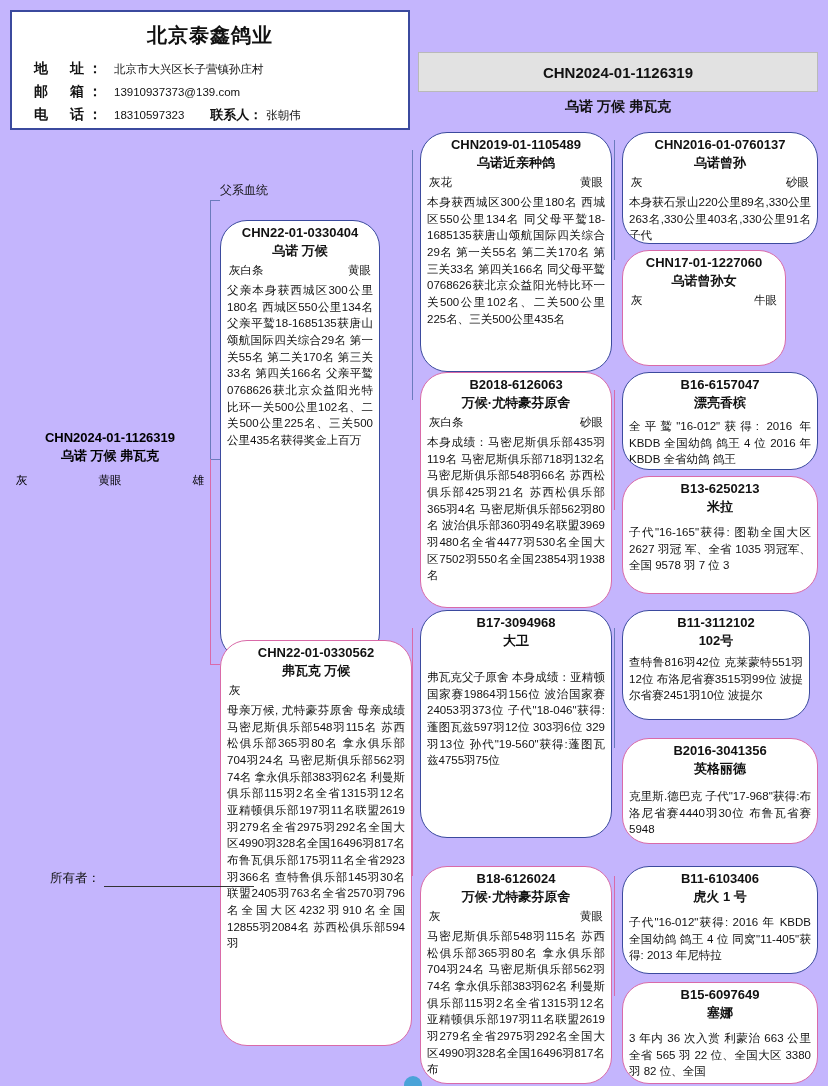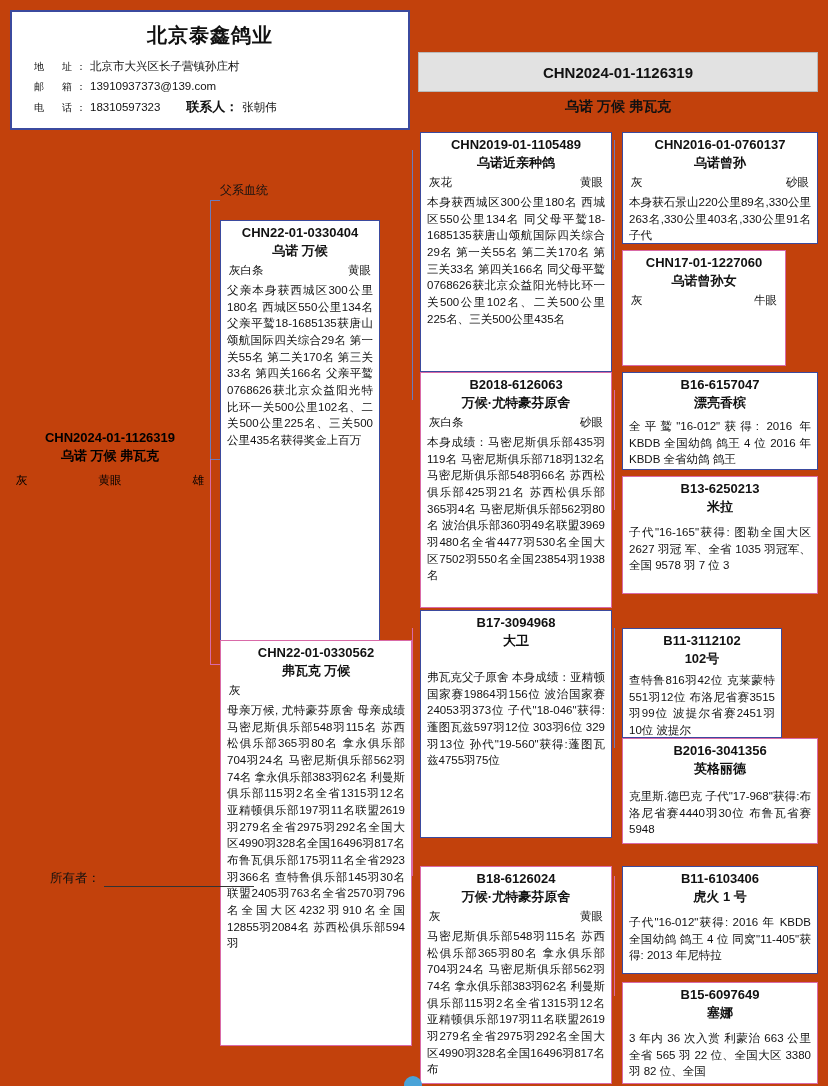--- a/index.html
+++ b/index.html
@@ -6,21 +6,21 @@
   html, body {
     margin: 0; padding: 0;
     background: #ffffff;
     font-family: "Liberation Sans", sans-serif;
   }
   #page {
     position: relative;
     width: 828px;
     height: 1086px;
     overflow: hidden;
-    background: #c2410c;
+    background: #c4b5fd;
   }
 
   
   .company-box {
     position: absolute;
     left: 10px; top: 10px;
     width: 400px; height: 120px;
     border: 2px solid #3b4a9e;
     background: #fff;
   }
@@ -38,41 +38,42 @@
     font-size: 12px;
     color: #111;
   }
   .company-row {
     display: flex;
     align-items: baseline;
     margin-bottom: 4px;
     line-height: 1.35;
   }
   .company-row .lbl {
-    font-weight: normal;
-    font-size: 10px;
+    font-weight: bold;
+    font-size: 14px;
     white-space: nowrap;
     letter-spacing: 4px;
-    margin-right: 0;
+    margin-right: 8px;
   }
   .company-row .val {
     font-size: 11.5px;
   }
   .company-row .lbl2 {
     font-weight: bold;
     font-size: 13px;
     margin-left: 26px;
     margin-right: 4px;
   }
 
   
   .card {
     position: absolute;
     background: #fff;
     overflow: hidden;
+    border-radius: 27px;
   }
   .card .ring {
     text-align: center;
     font-weight: bold;
     font-size: 13px;
     color: #111;
     padding-top: 4px;
   }
   .card .nm {
     text-align: center;
@@ -310,21 +311,21 @@
     <div class="nm">漂亮香槟</div>
     <div class="body" style="padding-top:6px;">全平鹫"16-012"获得: 2016 年 KBDB 全国幼鸽 鸽王 4 位 2016 年 KBDB 全省幼鸽 鸽王</div>
   </div>
 
   <div class="card pink" style="left:622px; top:476px; width:196px; height:118px;">
     <div class="ring">B13-6250213</div>
     <div class="nm">米拉</div>
     <div class="body" style="padding-top:8px;">子代"16-165"获得: 图勒全国大区 2627 羽冠 军、全省 1035 羽冠军、全国 9578 羽 7 位 3</div>
   </div>
 
-  <div class="card blue" style="left:622px; top:610px; width:160px; height:110px;margin-top:18px;">
+  <div class="card blue" style="left:622px; top:610px; width:188px; height:110px;">
     <div class="ring">B11-3112102</div>
     <div class="nm">102号</div>
     <div class="body" style="padding-top:4px;">查特鲁816羽42位 克莱蒙特551羽12位 布洛尼省赛3515羽99位 波提尔省赛2451羽10位 波提尔</div>
   </div>
 
   <div class="card pink" style="left:622px; top:726px; width:196px; height:106px;margin-top:12px;">
     <div class="ring">B2016-3041356</div>
     <div class="nm">英格丽德</div>
     <div class="body" style="padding-top:10px;">克里斯.德巴克 子代"17-968"获得:布洛尼省赛4440羽30位 布鲁瓦省赛5948</div>
   </div>

